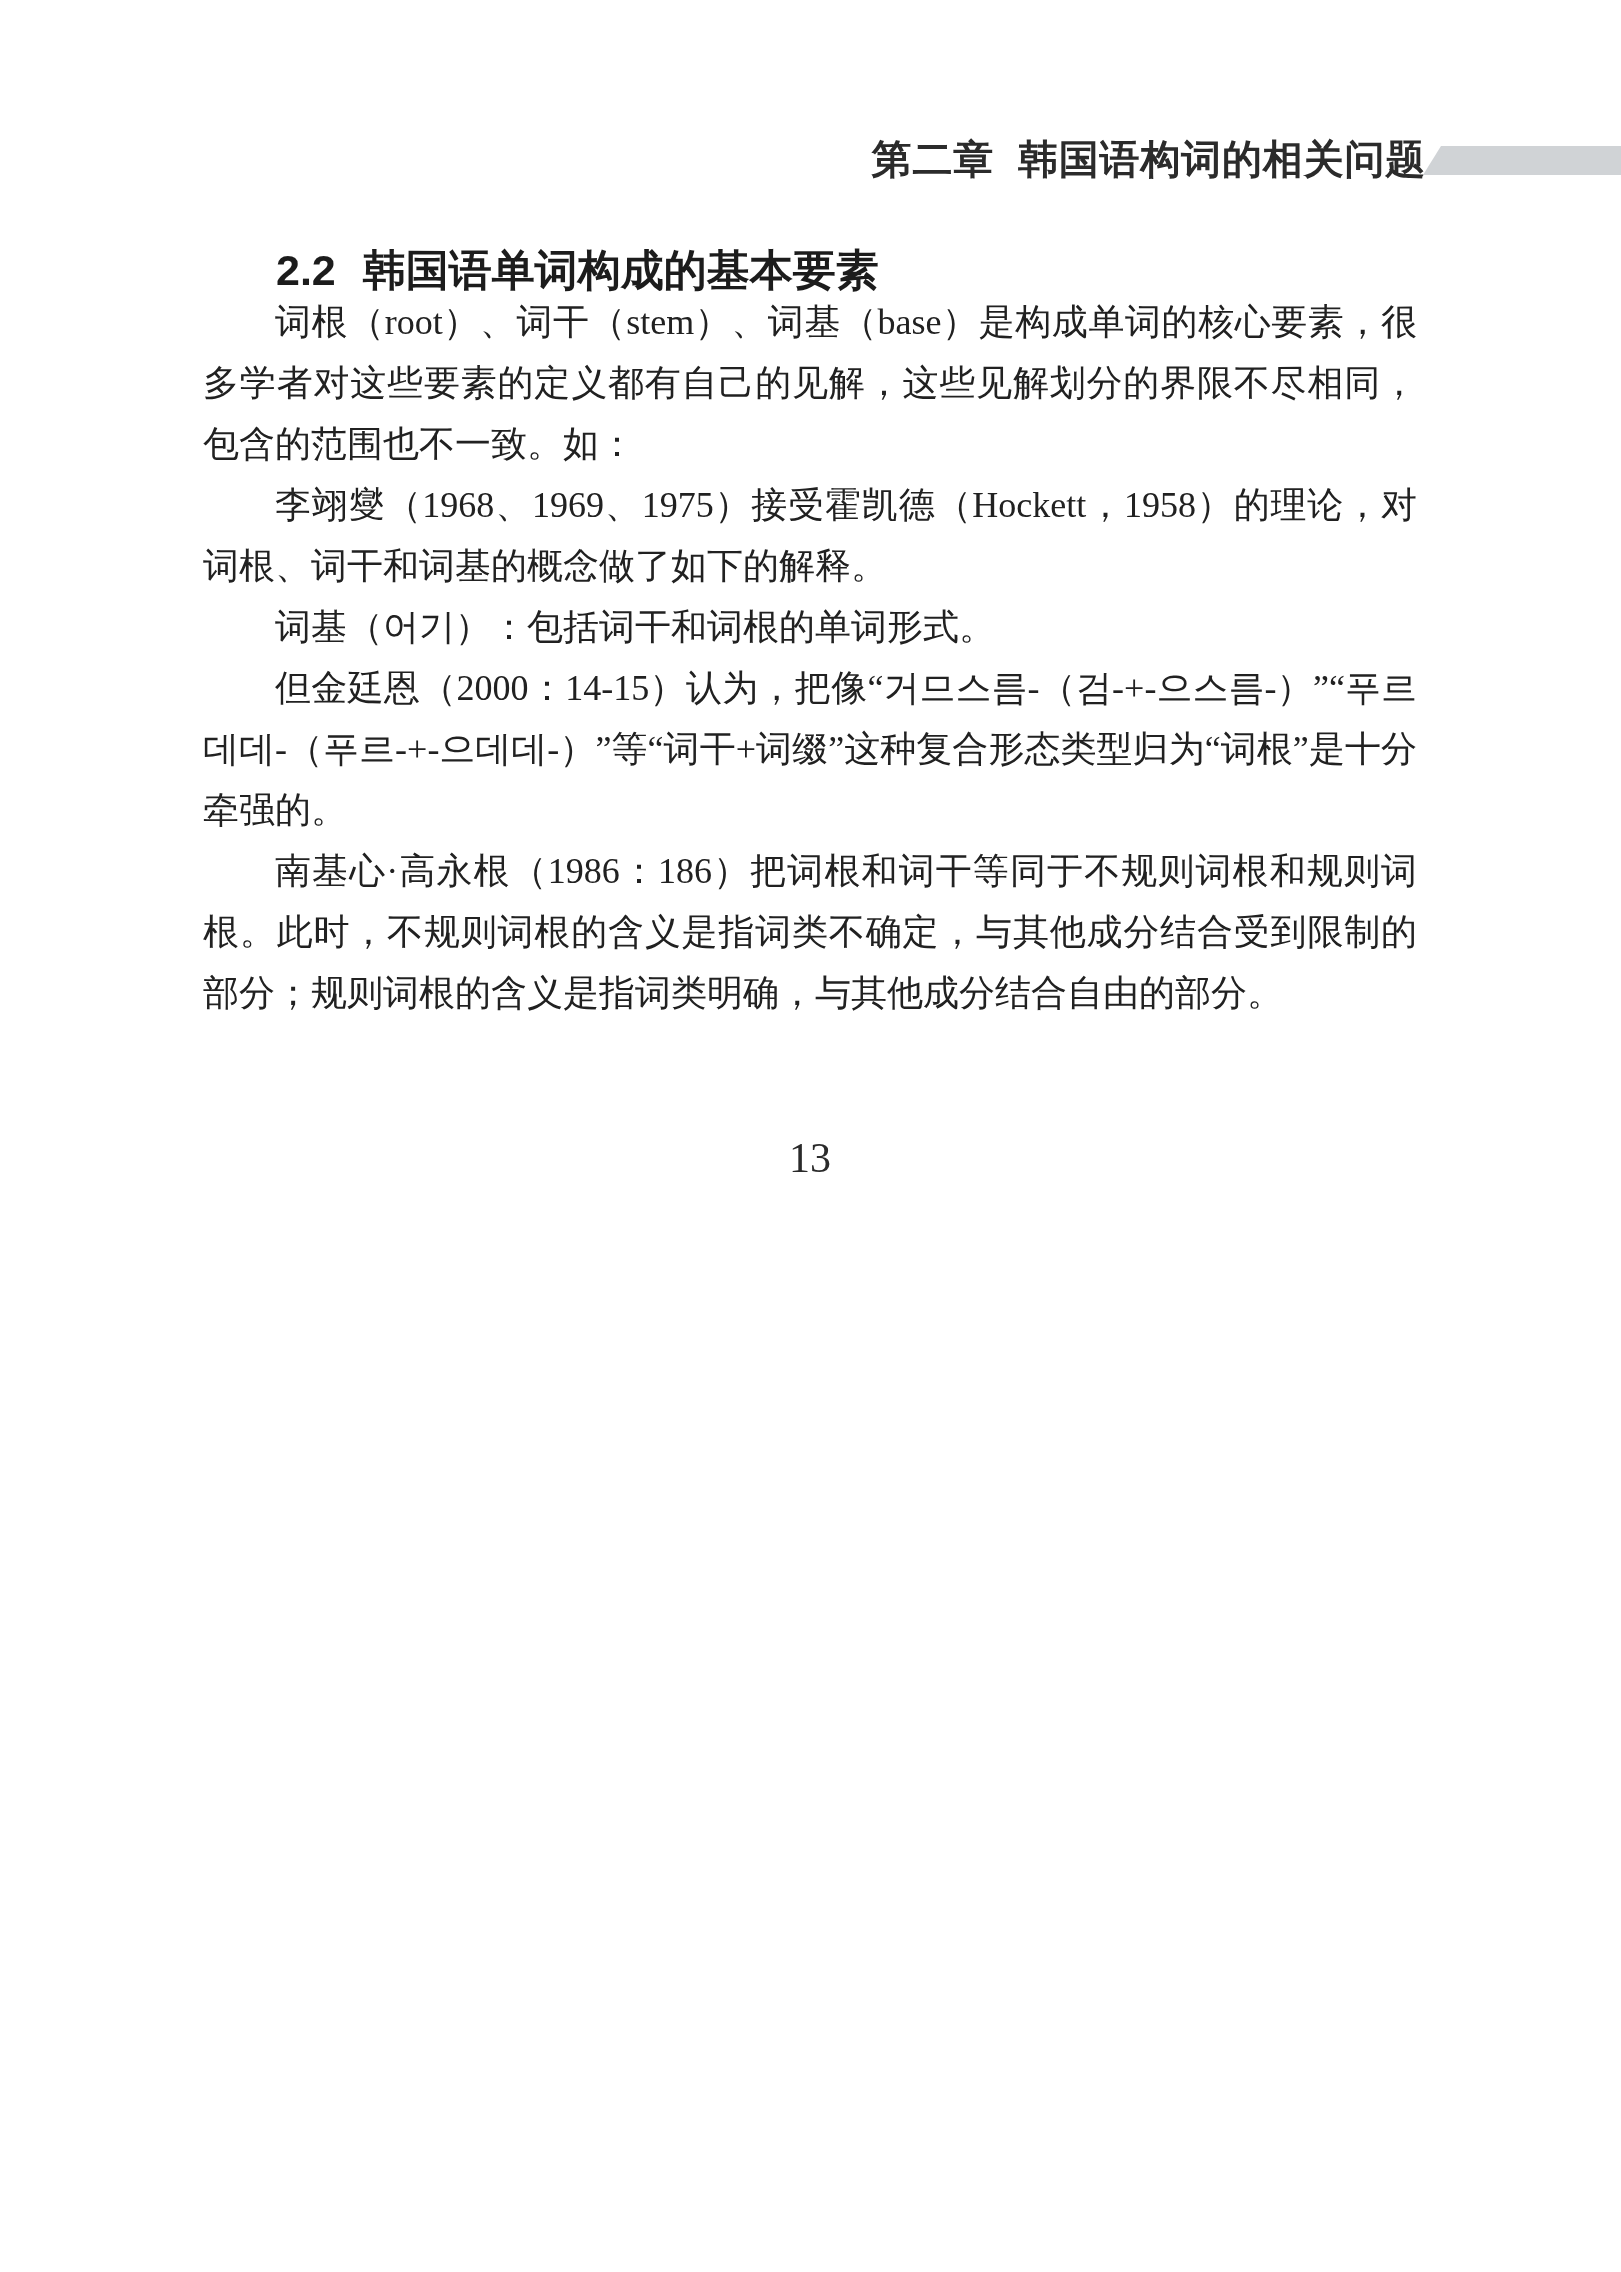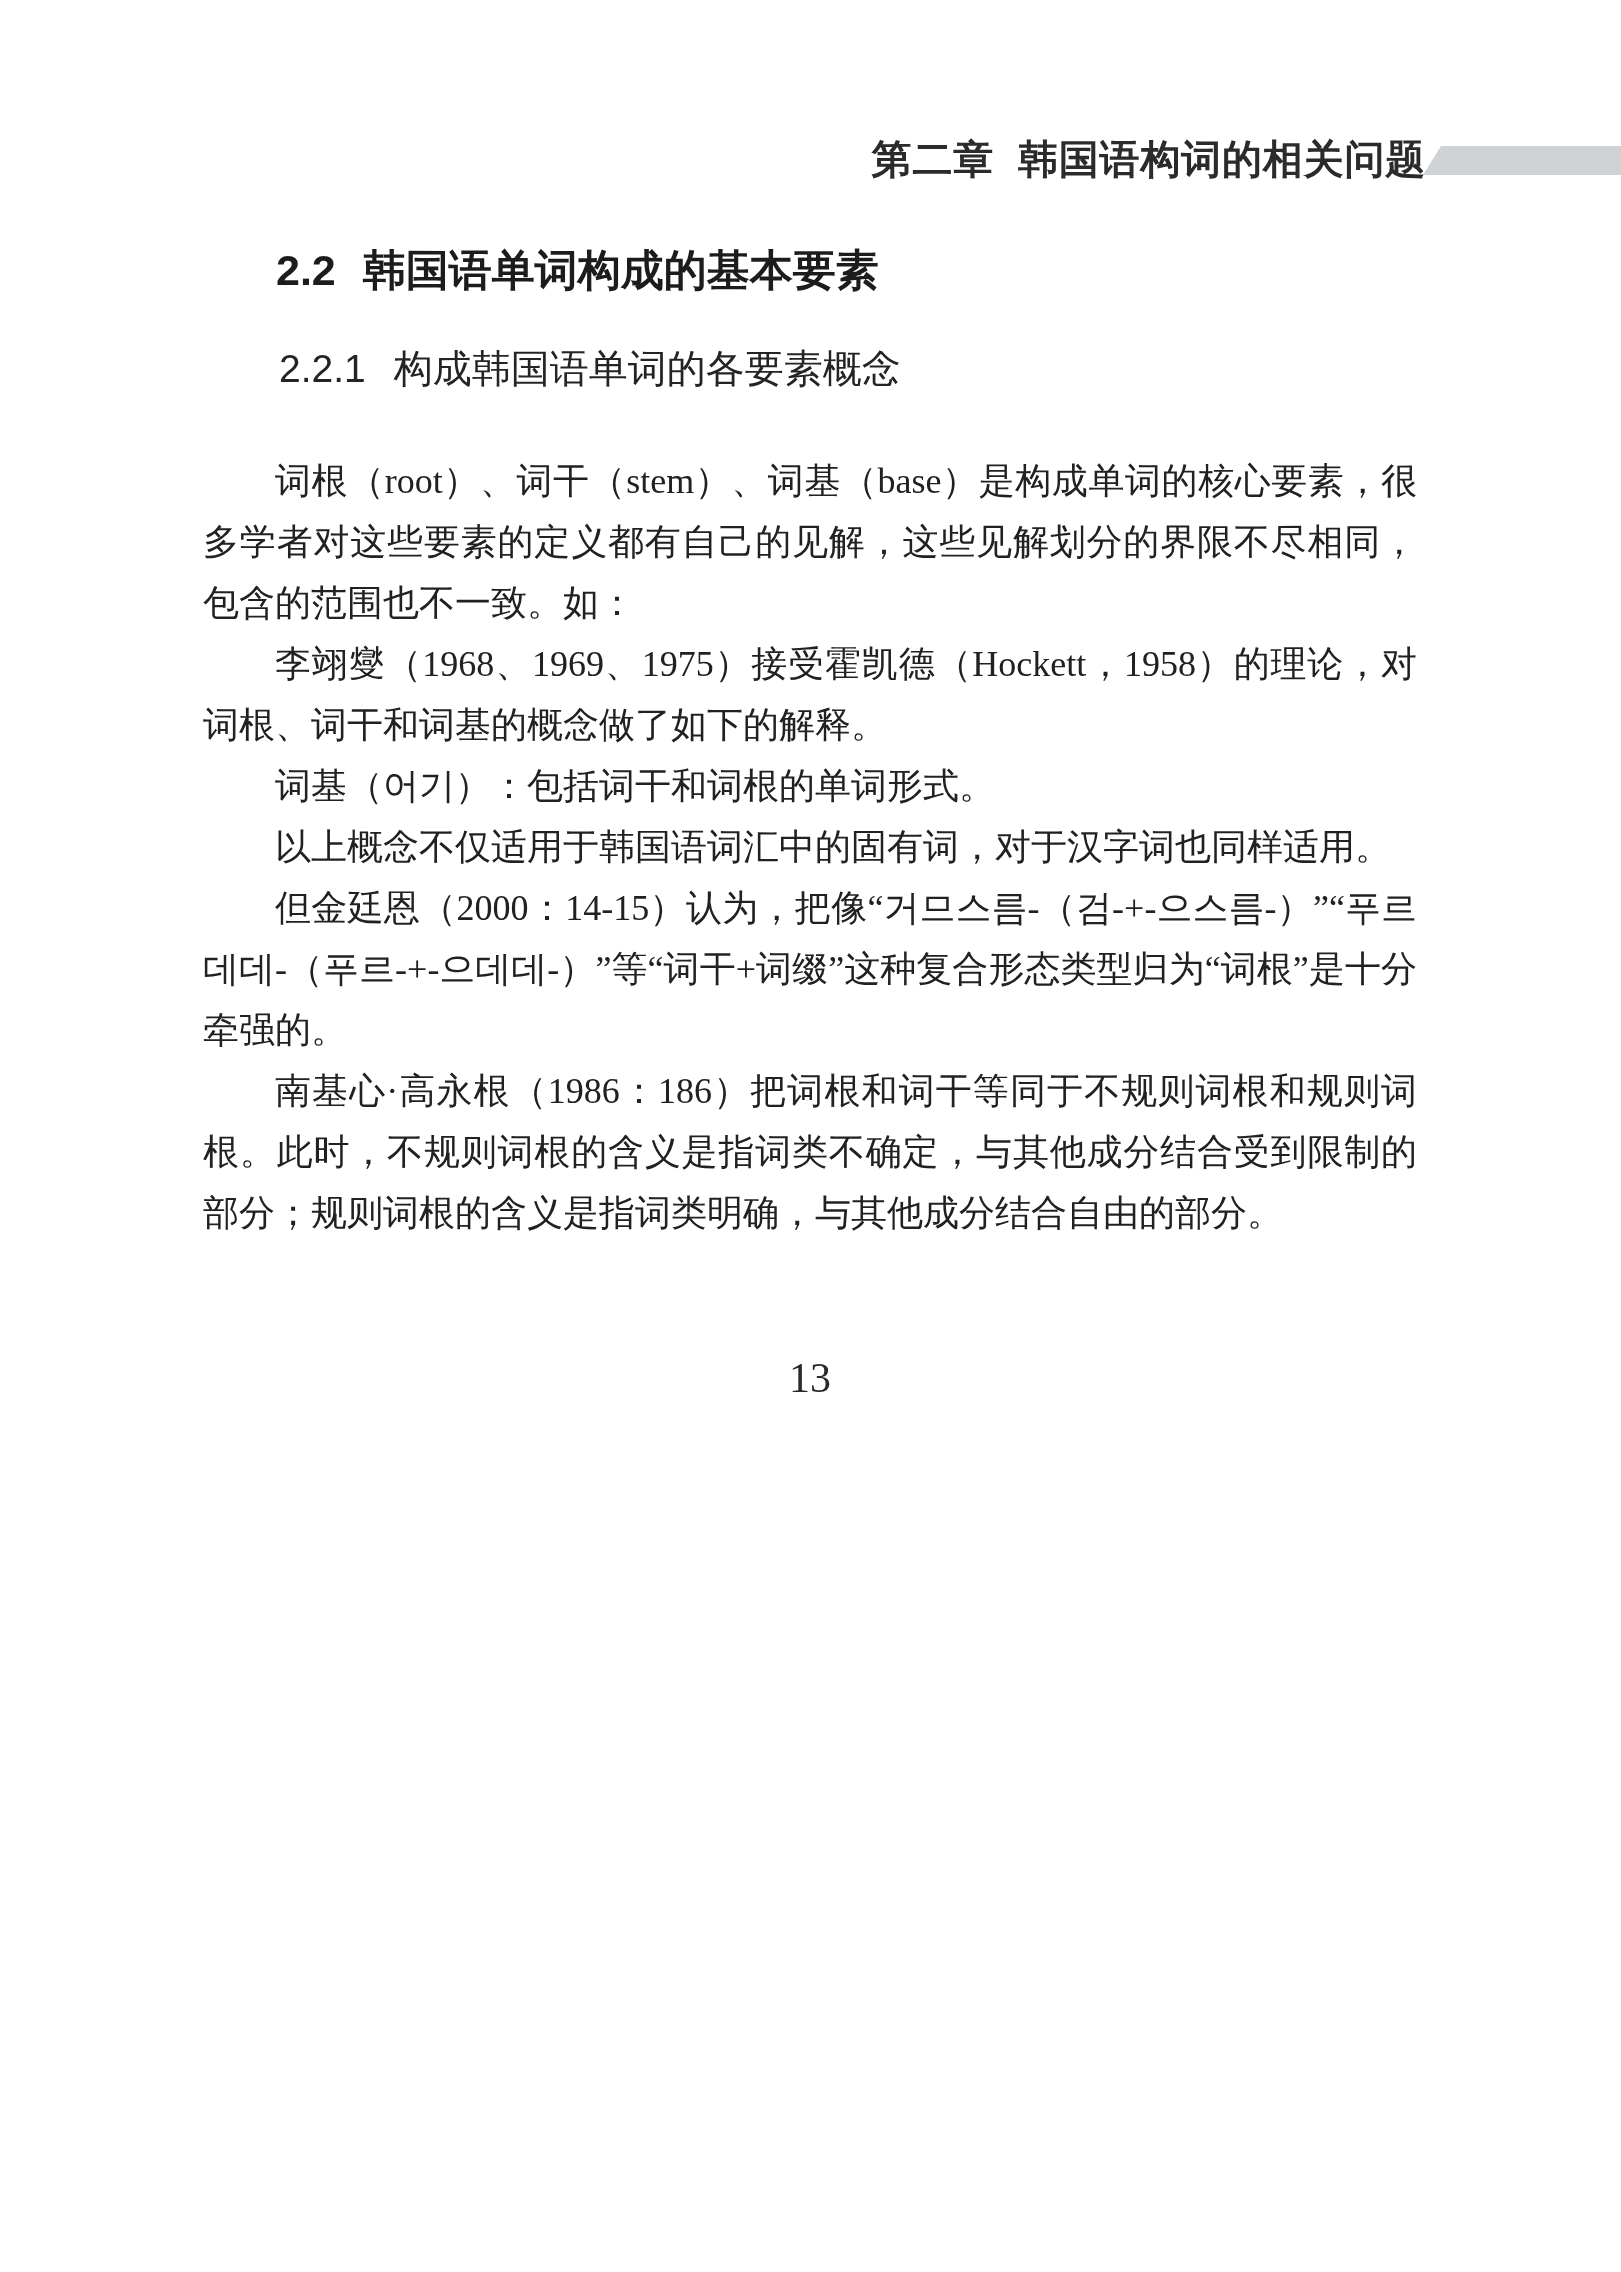--- a/index.html
+++ b/index.html
@@ -98,29 +98,25 @@
 </div>
 <div class="header-decoration"></div>
 
 <div class="content">
 
   <h1 class="section-heading">
     <span>2.2</span><span class="section-title-gap">韩国语单词构成的基本要素</span>
   </h1>
 
 
-  <h2 class="subsection-heading">
-    <span>2.2.1</span><span class="subsection-title-gap">构成韩国语单词的各要素概念</span>
-  </h2>
 
   <div class="text-block body-block">
     <p>词根（root）、词干（stem）、词基（base）是构成单词的核心要素，很多学者对这些要素的定义都有自己的见解，这些见解划分的界限不尽相同，包含的范围也不一致。如：</p>
     <p>李翊燮（1968、1969、1975）接受霍凯德（Hockett，1958）的理论，对词根、词干和词基的概念做了如下的解释。</p>
     <p>词基（어기）：包括词干和词根的单词形式。</p>
-    <p>以上概念不仅适用于韩国语词汇中的固有词，对于汉字词也同样适用。</p>
     <p>但金廷恩（2000：14-15）认为，把像“거므스름-（검-+-으스름-）”“푸르데데-（푸르-+-으데데-）”等“词干+词缀”这种复合形态类型归为“词根”是十分牵强的。</p>
     <p>南基心·高永根（1986：186）把词根和词干等同于不规则词根和规则词根。此时，不规则词根的含义是指词类不确定，与其他成分结合受到限制的部分；规则词根的含义是指词类明确，与其他成分结合自由的部分。</p>
   </div>
 
   <div class="page-number">13</div>
 
 </div>
 
 
 </body></html>

